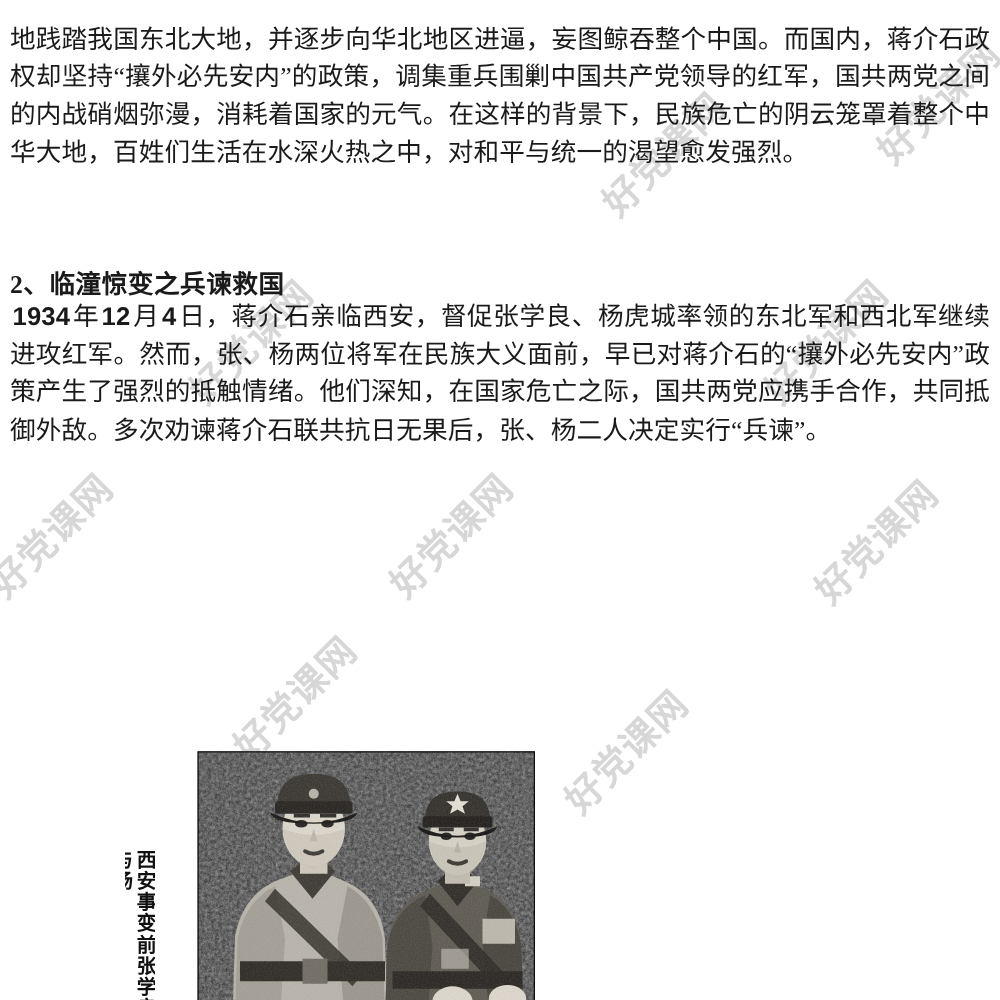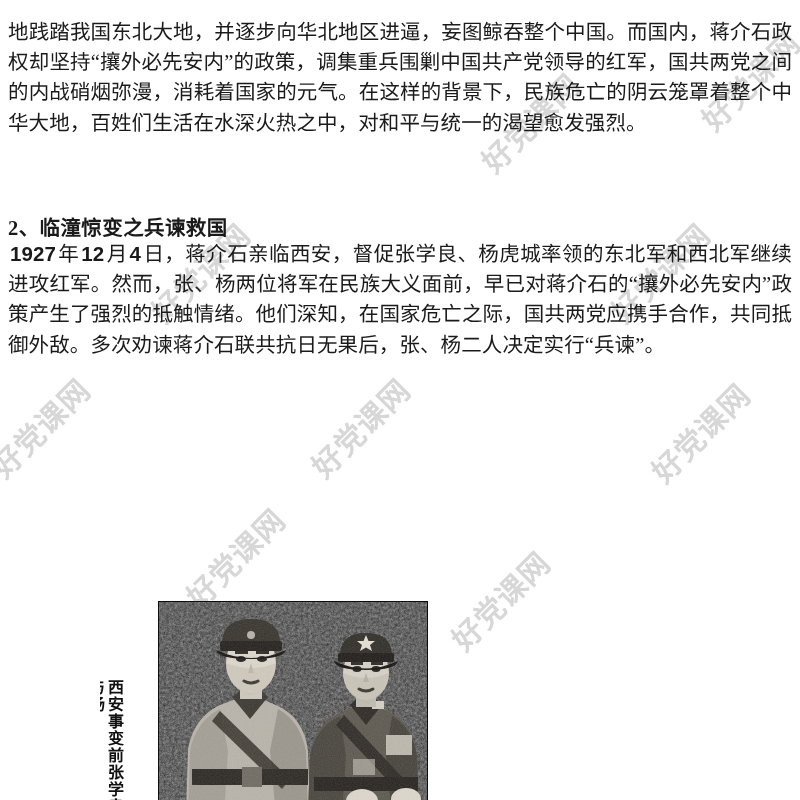--- a/index.html
+++ b/index.html
@@ -138,21 +138,21 @@
       <div class="watermark" style="left: 440px; top: 628px; font-size: 30px; color: rgb(215, 215, 215); transform: rotate(-45deg);">好党课网</div>
       <div class="watermark" style="left: 690px; top: 108px; font-size: 30px; color: rgb(215, 215, 215); transform: rotate(-45deg);">好党课网</div>
     </div>
 
   <div class="content">
 
     <p class="para" id="para-1">地践踏我国东北大地，并逐步向华北地区进逼，妄图鲸吞整个中国。而国内，蒋介石政权却坚持“攘外必先安内”的政策，调集重兵围剿中国共产党领导的红军，国共两党之间的内战硝烟弥漫，消耗着国家的元气。在这样的背景下，民族危亡的阴云笼罩着整个中华大地，百姓们生活在水深火热之中，对和平与统一的渴望愈发强烈。</p>
 
     <h3 class="heading" id="heading-1">2、临潼惊变之兵谏救国</h3>
 
-    <p class="para" id="para-2"><span class="num">1927</span>年<span class="num">12</span>月<span class="num">4</span>日，蒋介石亲临西安，督促张学良、杨虎城率领的东北军和西北军继续进攻红军。然而，张、杨两位将军在民族大义面前，早已对蒋介石的“攘外必先安内”政策产生了强烈的抵触情绪。他们深知，在国家危亡之际，国共两党应携手合作，共同抵御外敌。多次劝谏蒋介石联共抗日无果后，张、杨二人决定实行“兵谏”。</p>
+    <p class="para" id="para-2"><span class="num">1934</span>年<span class="num">12</span>月<span class="num">4</span>日，蒋介石亲临西安，督促张学良、杨虎城率领的东北军和西北军继续进攻红军。然而，张、杨两位将军在民族大义面前，早已对蒋介石的“攘外必先安内”政策产生了强烈的抵触情绪。他们深知，在国家危亡之际，国共两党应携手合作，共同抵御外敌。多次劝谏蒋介石联共抗日无果后，张、杨二人决定实行“兵谏”。</p>
 
   </div>
 
   <figure class="figure">
     <figcaption class="figure-caption">西安事变前张学良与杨</figcaption>
 
     <div class="photo">
       <svg viewBox="0 0 270 215" preserveAspectRatio="none" aria-hidden="true">
         <defs>
           <filter id="grain">

